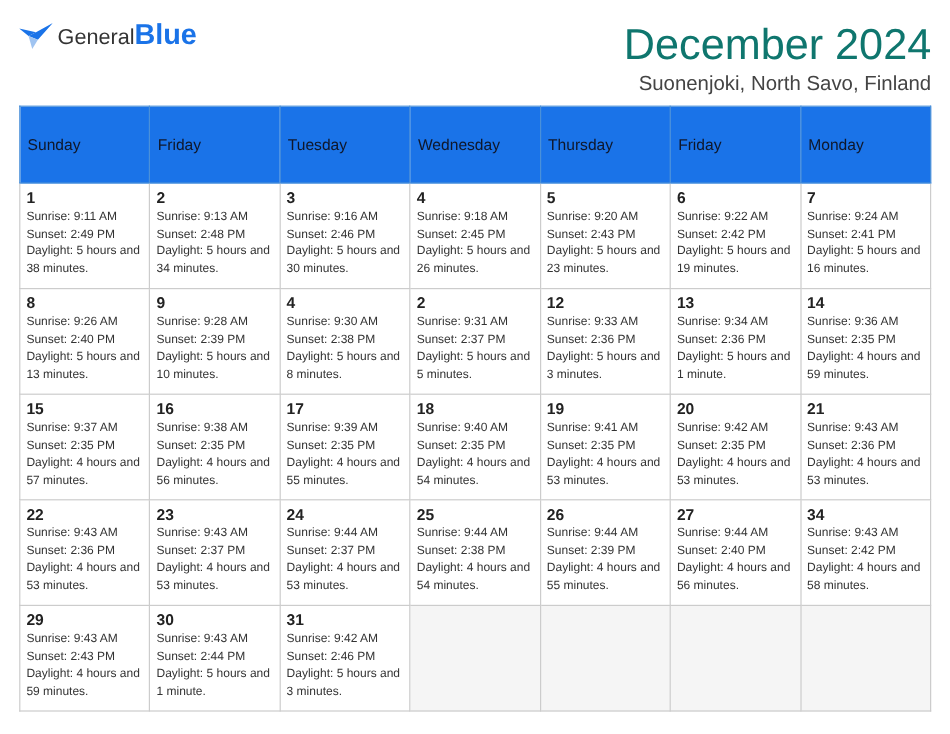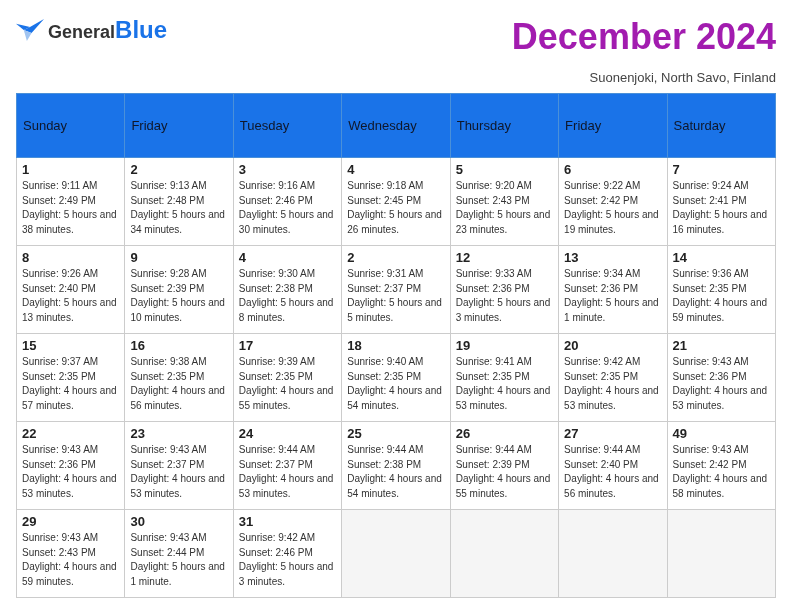--- a/index.html
+++ b/index.html
@@ -14,29 +14,29 @@
       display: flex;
       justify-content: space-between;
       align-items: flex-start;
       margin-bottom: 8px;
     }
     .logo {
       display: flex;
       align-items: center;
       gap: 4px;
     }
-    .logo-text-general { font-size: 18px; font-weight: bold; color: #333; margin-top: 24px; }
+    .logo-text-general { font-size: 18px; font-weight: normal; color: #333; margin-top: 24px; }
     .logo-text-blue { font-size: 24px; font-weight: bold; color: #1a73e8; }
     .logo-bird {
       width: 28px;
       height: 22px;
     }
     .title-block { text-align: right; }
-    .month-title { font-size: 36px; font-weight: bold; color: #a21caf; }
-    .location { font-size: 13px; color: #444; margin-top: 12px; }
+    .month-title { font-size: 36px; font-weight: normal; color: #0f766e; }
+    .location { font-size: 17px; color: #444; margin-top: 2px; }
     .calendar {
       width: 100%;
       border-collapse: collapse;
       font-size: 11px;
     }
     .calendar th {
       background: #1a73e8;
       color: #0f172a;
       text-align: left;
       padding: 24px 6px;
@@ -93,21 +93,21 @@
 
 <table class="calendar">
   <thead>
     <tr>
     <th>Sunday</th>
         <th>Friday</th>
         <th>Tuesday</th>
         <th>Wednesday</th>
         <th>Thursday</th>
         <th>Friday</th>
-        <th>Saturday</th>
+        <th>Monday</th>
       </tr>
   </thead>
   <tbody id="calendar-body">
   <tr class="week-row">
         <td>
           <span class="day-num">1</span>
           <div class="cell-info">Sunrise: 9:11 AM<br>Sunset: 2:49 PM<br>Daylight: 5 hours and 38 minutes.</div>
         </td>
         <td>
           <span class="day-num">2</span>
@@ -213,21 +213,21 @@
         </td>
         <td>
           <span class="day-num">26</span>
           <div class="cell-info">Sunrise: 9:44 AM<br>Sunset: 2:39 PM<br>Daylight: 4 hours and 55 minutes.</div>
         </td>
         <td>
           <span class="day-num">27</span>
           <div class="cell-info">Sunrise: 9:44 AM<br>Sunset: 2:40 PM<br>Daylight: 4 hours and 56 minutes.</div>
         </td>
         <td>
-          <span class="day-num">49</span>
+          <span class="day-num">34</span>
           <div class="cell-info">Sunrise: 9:43 AM<br>Sunset: 2:42 PM<br>Daylight: 4 hours and 58 minutes.</div>
         </td>
       </tr>
       <tr class="week-row">
         <td>
           <span class="day-num">29</span>
           <div class="cell-info">Sunrise: 9:43 AM<br>Sunset: 2:43 PM<br>Daylight: 4 hours and 59 minutes.</div>
         </td>
         <td>
           <span class="day-num">30</span>

